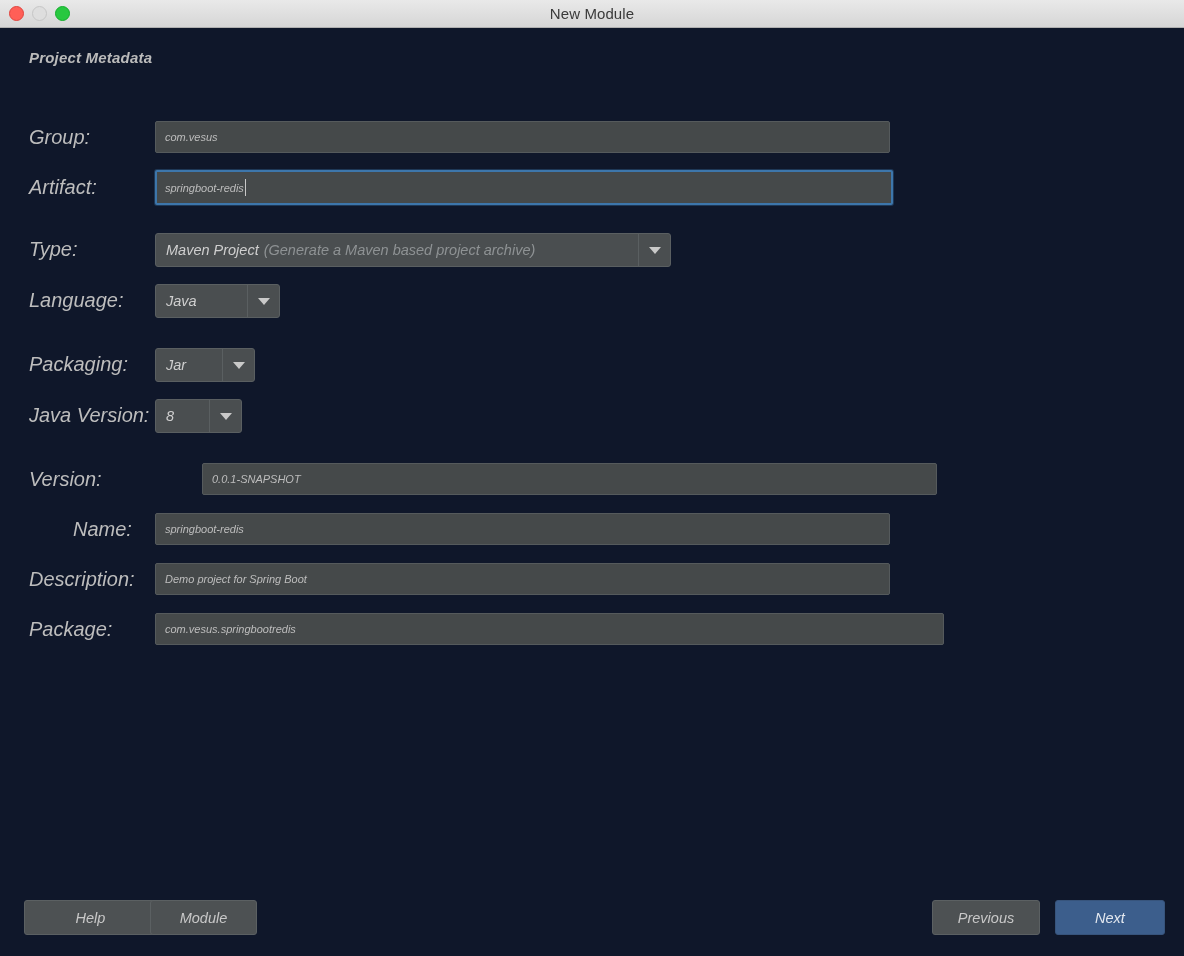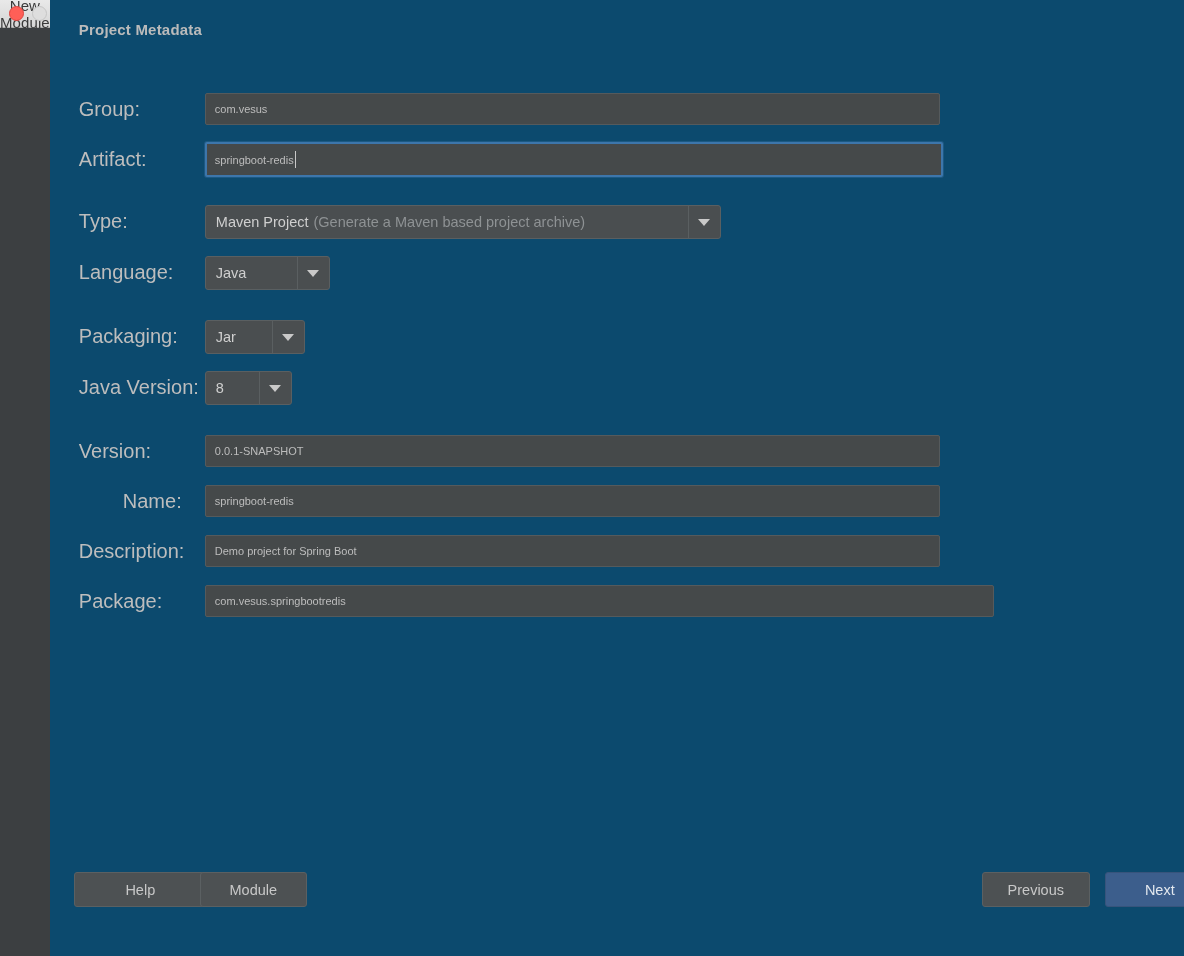--- a/index.html
+++ b/index.html
@@ -14,21 +14,21 @@
     overflow: hidden;
   }
 
   
   #window {
     position: relative;
     width: 1184px;
     height: 956px;
     background: #3c3f41;
     display: flex;
-    flex-direction: row;
+    flex-direction: column;
   }
 
   
   #titlebar {
     position: relative;
     height: 27px;
     flex: 0 0 27px;
     background: linear-gradient(to bottom, #e9e9e9 0%, #d6d6d6 100%);
     border-bottom: 1px solid #b0b0b0;
     display: flex;
@@ -57,21 +57,22 @@
     text-align: center;
     font-size: 15px;
     color: #3a3a3a;
     letter-spacing: 0.1px;
   }
 
   
   #content {
     position: relative;
     flex: 1 1 auto;
-    background: #0c4a6e;
+    background: #0f172a;
+    font-style: italic;
   }
 
   #section-title {
     position: absolute;
     left: 29px;
     top: 21px;
     font-size: 15px;
     font-weight: bold;
     color: #bbbbbb;
     letter-spacing: 0.2px;
@@ -234,21 +235,21 @@
 
     <div class="lbl" style="top:370px;">Java Version:</div>
     <div class="combo" style="top:371px; width:87px;">
       <div class="combo-text">8</div>
       <div class="combo-arrow">
         <span class="tri"></span>
       </div>
     </div>
 
     <div class="lbl" style="top:434px;">Version:</div>
-    <div class="field" style="top:435px; width:735px;">0.0.1-SNAPSHOT</div>
+    <div class="field" style="top:435px; width:735px;margin-left:47px;">0.0.1-SNAPSHOT</div>
 
     <div class="lbl" style="top:484px;margin-left:44px;">Name:</div>
     <div class="field" style="top:485px; width:735px;">springboot-redis</div>
 
     <div class="lbl" style="top:534px;">Description:</div>
     <div class="field" style="top:535px; width:735px;">Demo project for Spring Boot</div>
 
     <div class="lbl" style="top:584px;">Package:</div>
     <div class="field" style="top:585px; width:789px;">com.vesus.springbootredis</div>
 

